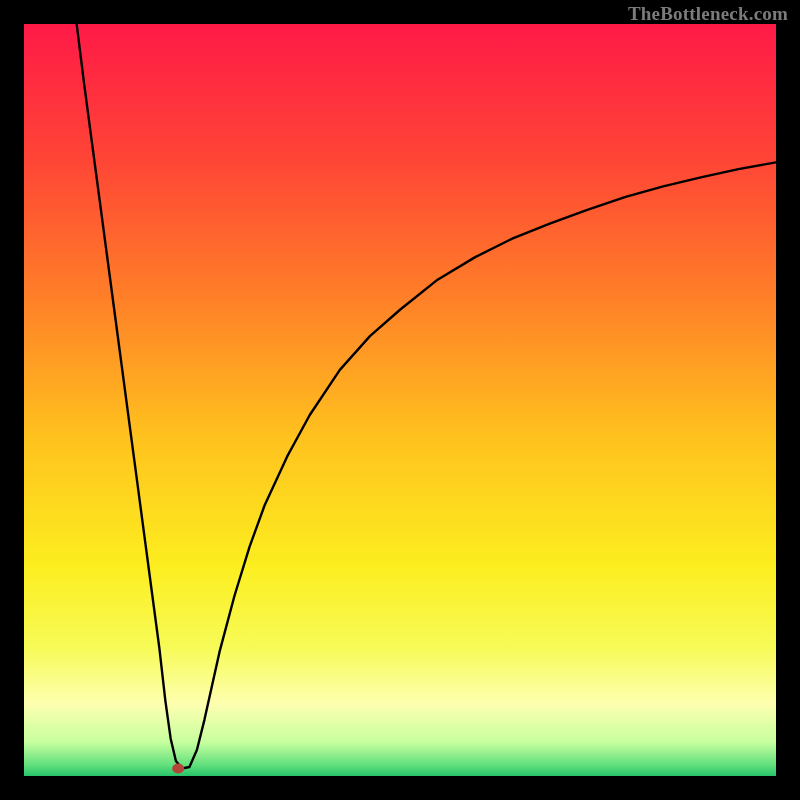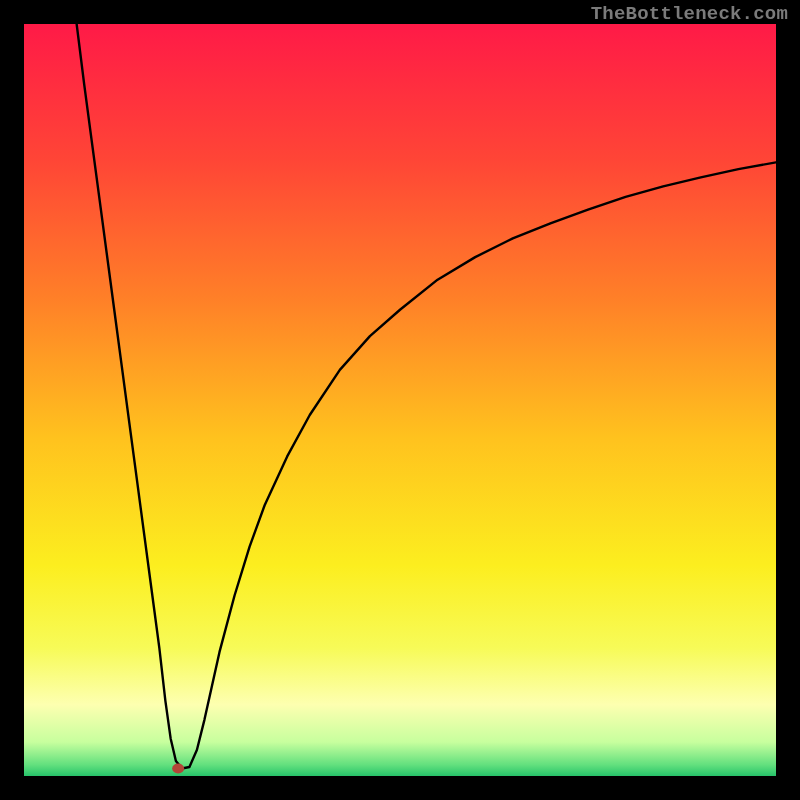--- a/index.html
+++ b/index.html
@@ -20,21 +20,21 @@
     position: absolute;
     left: 24px;
     top: 24px;
     width: 752px;
     height: 752px;
   }
   .watermark {
     position: absolute;
     top: 3px;
     right: 12px;
-    font-family: Liberation Mono, monospace;
+    font-family: Liberation Serif, serif;
     font-size: 19px;
     font-weight: 600;
     color: #7b7b7b;
     letter-spacing: 0.2px;
   }
 </style>
 </head>
 <body>
 
 <div class="chart-container">

